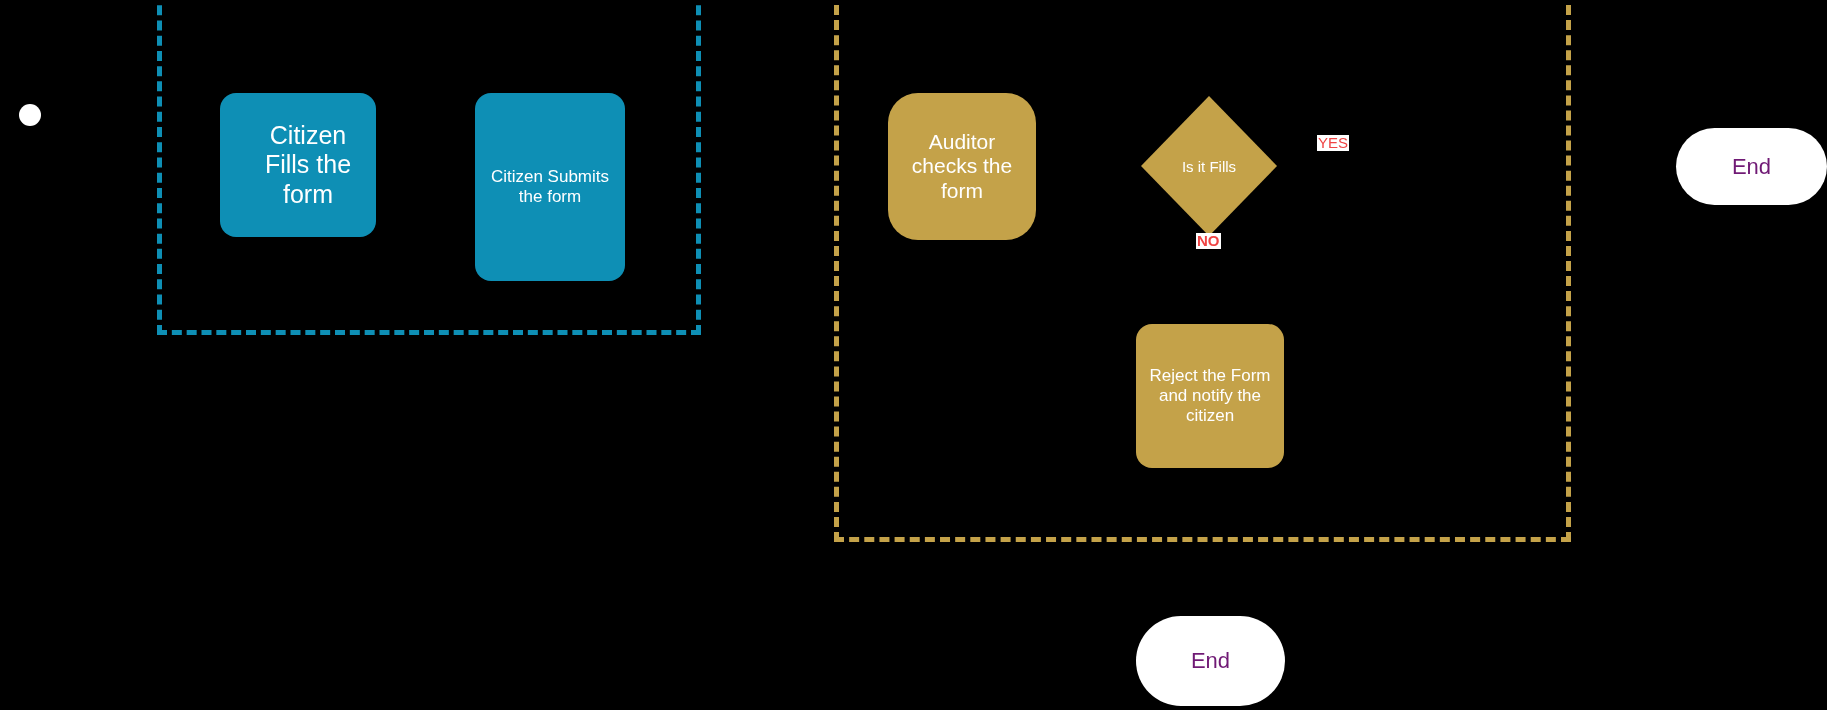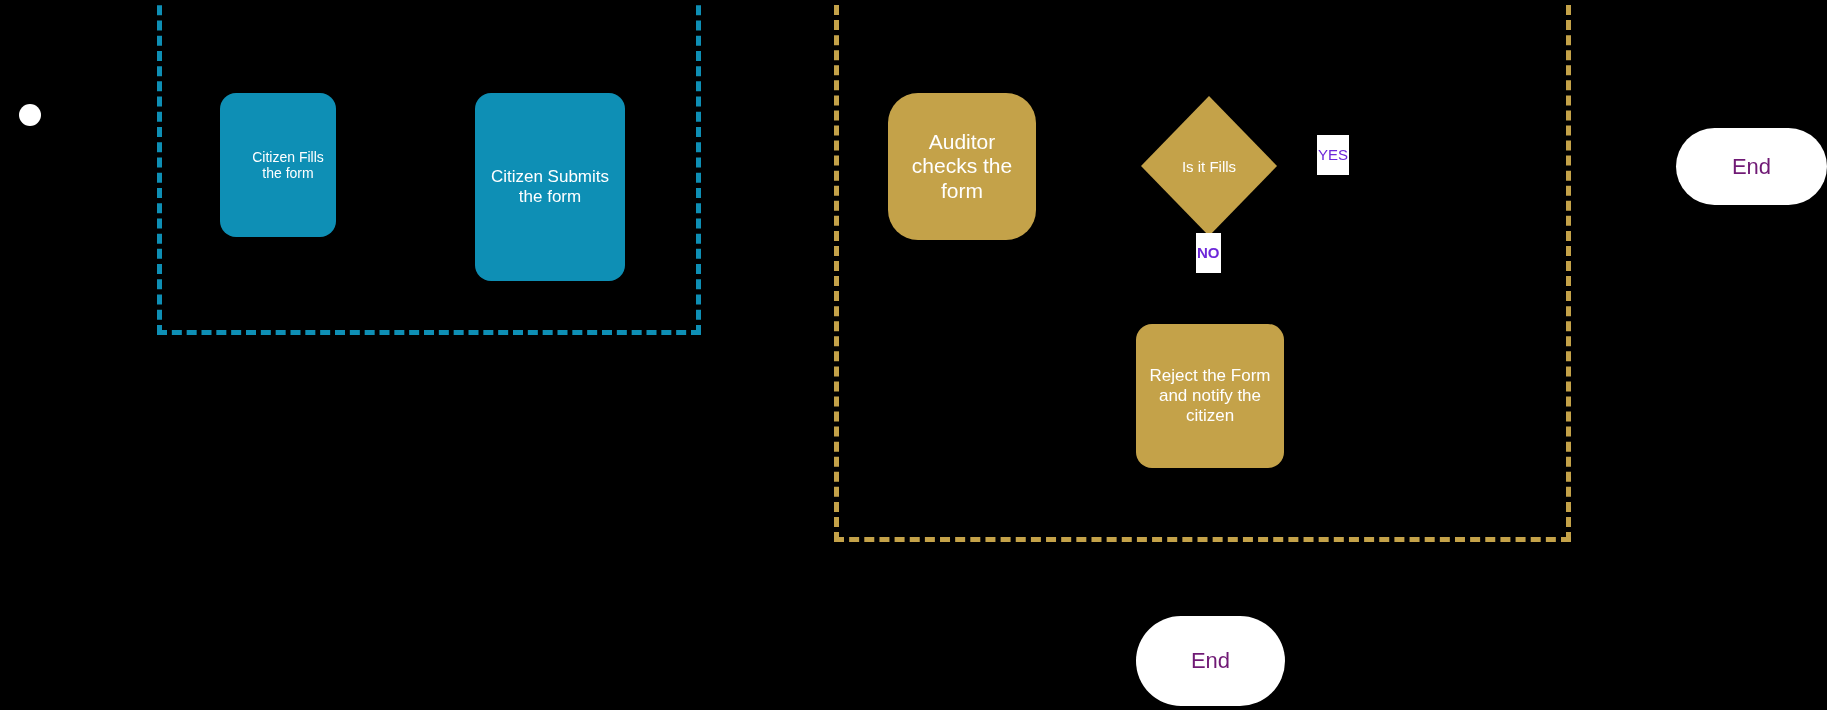--- a/index.html
+++ b/index.html
@@ -59,22 +59,22 @@
     color: #FFFFFF;
     border-radius: 16px;
     line-height: 1.17;
     padding: 4px 8px;
     white-space: pre-line;
   }
   .process-blue { background: #0E8FB5; }
   .process-gold { background: #C4A249; }
 
   .p-fills {
-    left: 220px; top: 93px; width: 116px; height: 144px;
-    font-size: 14px;
+    left: 220px; top: 93px; width: 156px; height: 144px;
+    font-size: 25px;
     padding-left: 28px;
   }
   .p-submits {
     left: 475px; top: 93px; width: 150px; height: 188px;
     font-size: 17px;
   }
   .p-auditor {
     left: 888px; top: 93px; width: 148px; height: 147px;
     font-size: 21px;
     border-radius: 30px;
@@ -111,24 +111,24 @@
     color: #FFFFFF;
     font-size: 15px;
     text-align: center;
     pointer-events: none;
   }
 
   
   .edge-label {
     position: absolute;
     background: #FFFFFF;
-    color: #6d28d9;
+    color: #ef4444;
     font-size: 15px;
     line-height: 1.05;
-    padding: 12px 1px;
+    padding: 0 1px;
     white-space: nowrap;
   }
   .lbl-yes { left: 1317px; top: 135px; }
   .lbl-no  { left: 1196px; top: 233px; font-weight: bold; }
 
   
   .end-node {
     position: absolute;
     box-sizing: border-box;
     background: #FFFFFF;

